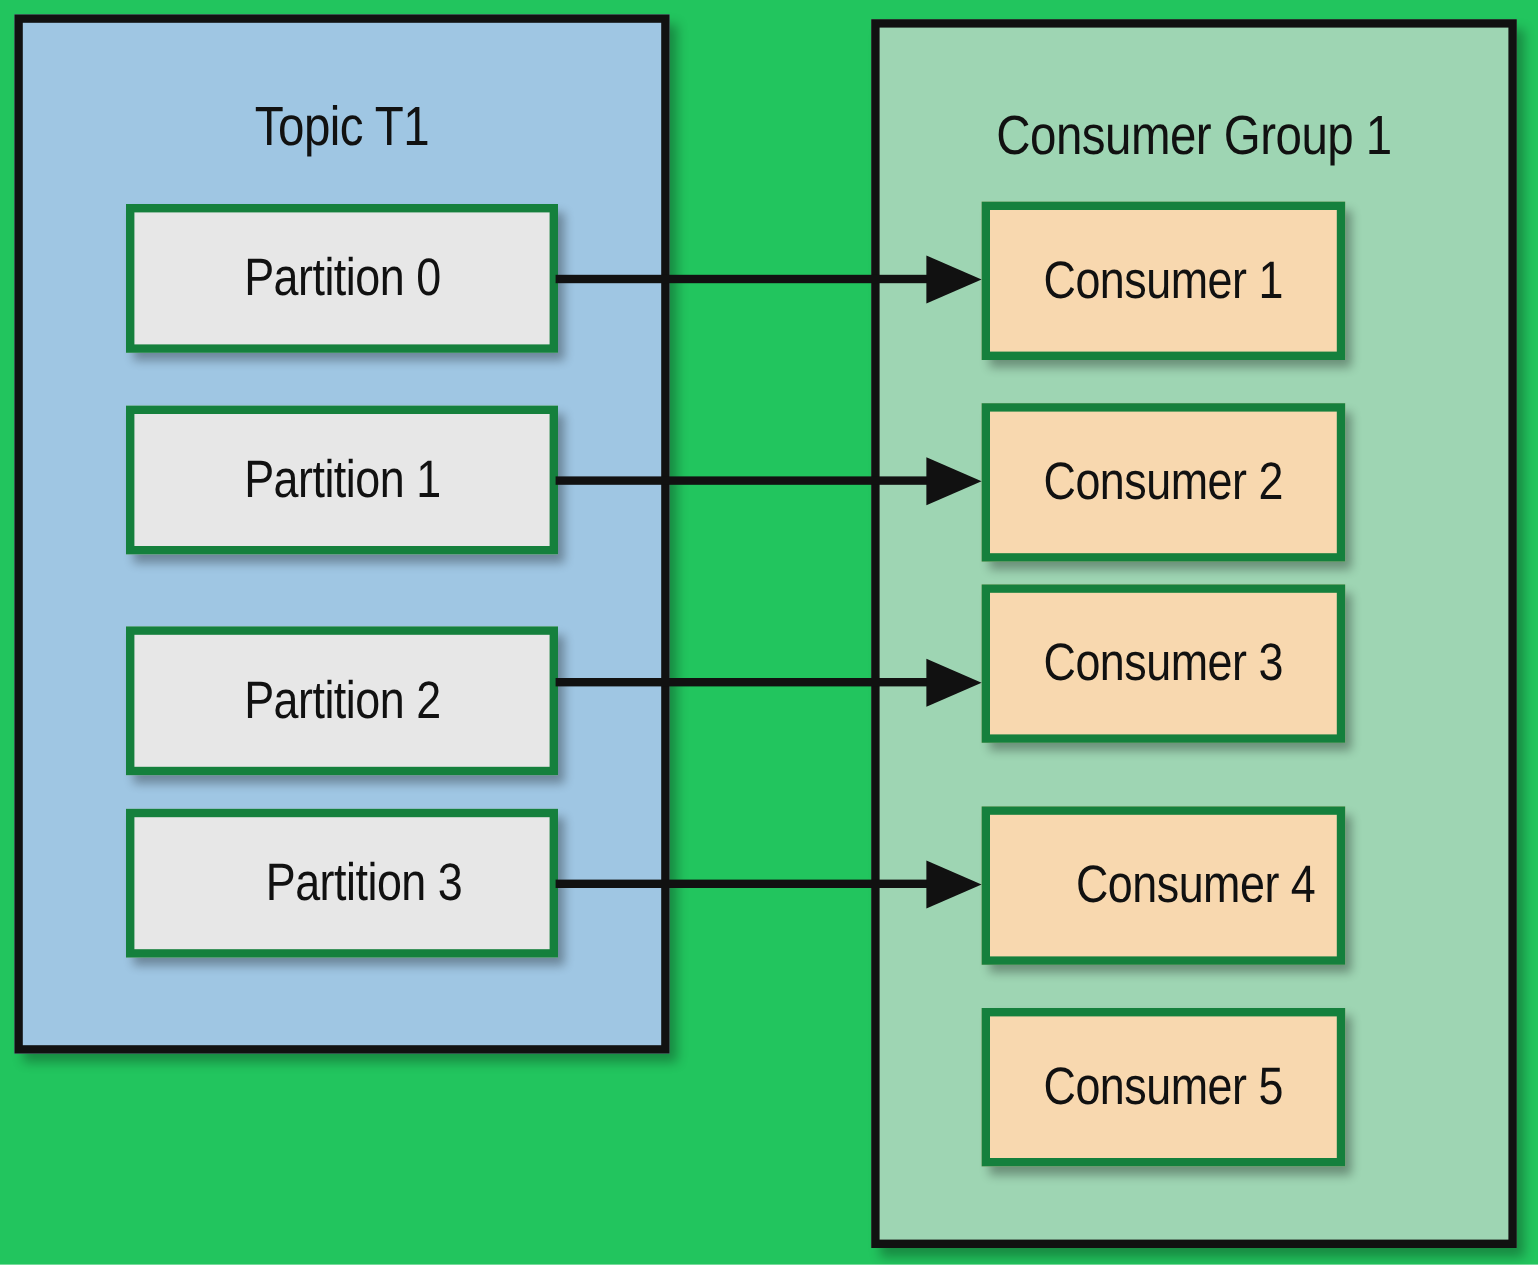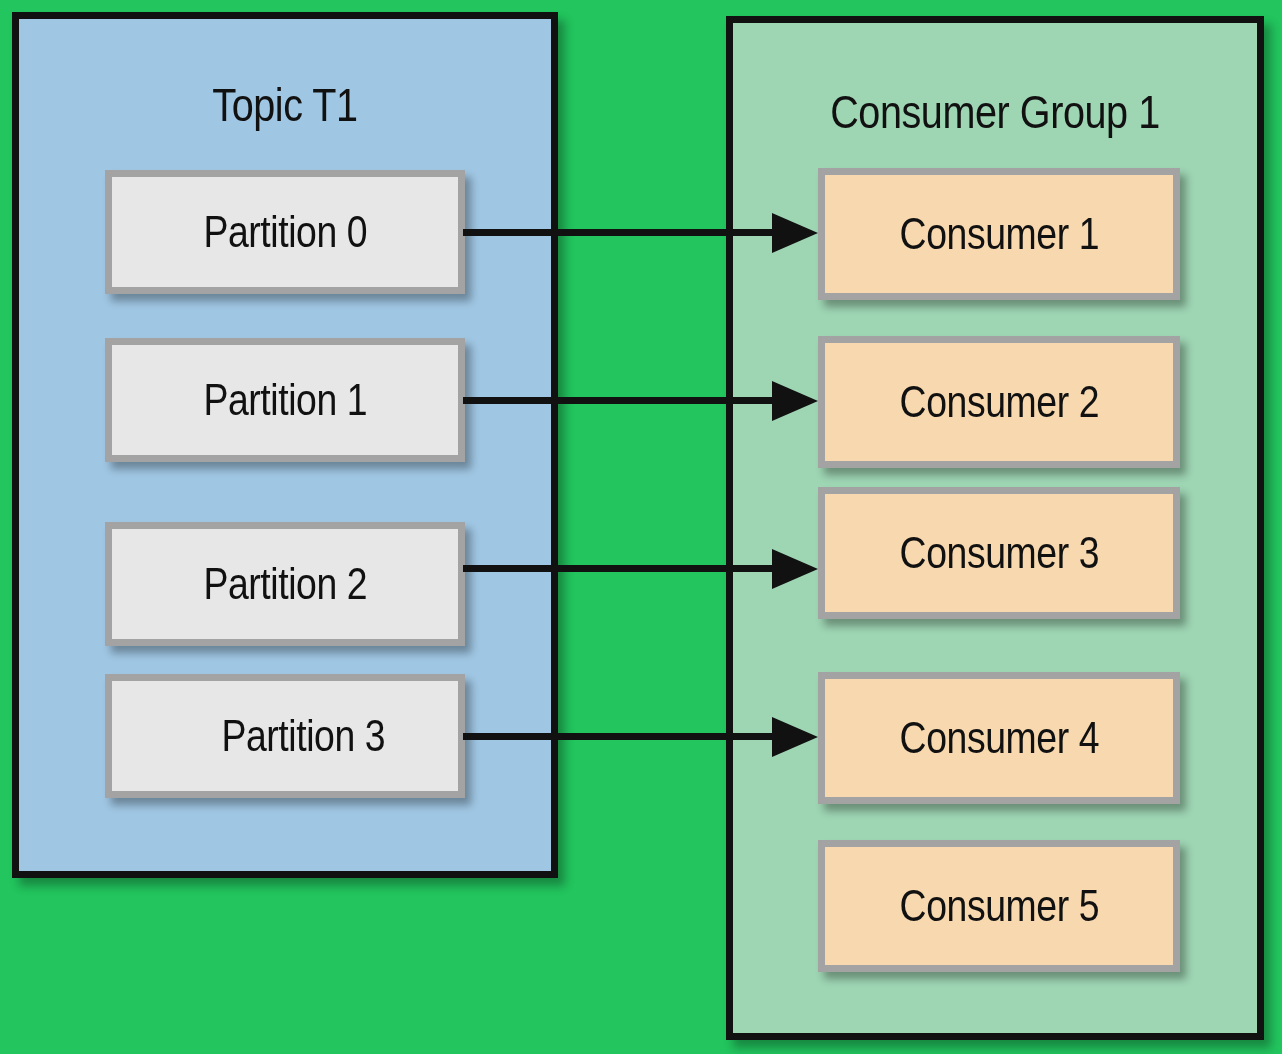--- a/index.html
+++ b/index.html
@@ -54,21 +54,21 @@
     letter-spacing: -0.5px;
     font-family: "Liberation Sans", sans-serif;
     transform: scaleX(0.86);
   }
   #topic-title { top: 63px; }
   #group-title { top: 66px; }
 
   
   .node {
     position: absolute;
-    border: 7px solid #a3a3a3;
+    border: 7px solid #15803d;
     box-sizing: border-box;
     display: flex;
     align-items: center;
     justify-content: center;
     box-shadow: 6px 7px 8px rgba(0,0,0,0.33);
   }
   .node .node-label {
     color: #111111;
     font-size: 44px;
     line-height: 1;
@@ -79,21 +79,21 @@
     font-family: "Liberation Sans", sans-serif;
   }
   .partition-node {
     left: 105px;
     width: 360px;
     height: 124px;
     background: #E7E7E7;
   }
   .consumer-node {
     left: 818px;
-    width: 362px;
+    width: 303px;
     height: 132px;
     background: #F8D8AF;
   }
 
   
   .connector {
     position: absolute;
     height: 7px;
     background: #111111;
   }
@@ -134,21 +134,21 @@
 
   <div class="node consumer-node" style="top:168px;">
     <span class="node-label">Consumer 1</span>
   </div>
   <div class="node consumer-node" style="top:336px;align-items:center;">
     <span class="node-label">Consumer 2</span>
   </div>
   <div class="node consumer-node" style="top:487px;">
     <span class="node-label">Consumer 3</span>
   </div>
-  <div class="node consumer-node" style="top:672px;">
+  <div class="node consumer-node" style="top:672px;justify-content:flex-end;">
     <span class="node-label">Consumer 4</span>
   </div>
   <div class="node consumer-node" style="top:840px;">
     <span class="node-label">Consumer 5</span>
   </div>
 
   <div class="connector" style="left:463px; top:229px; width:311px;"></div>
   <div class="arrowhead" style="left:772px; top:213px;"></div>
 
   <div class="connector" style="left:463px; top:397px; width:311px;"></div>

